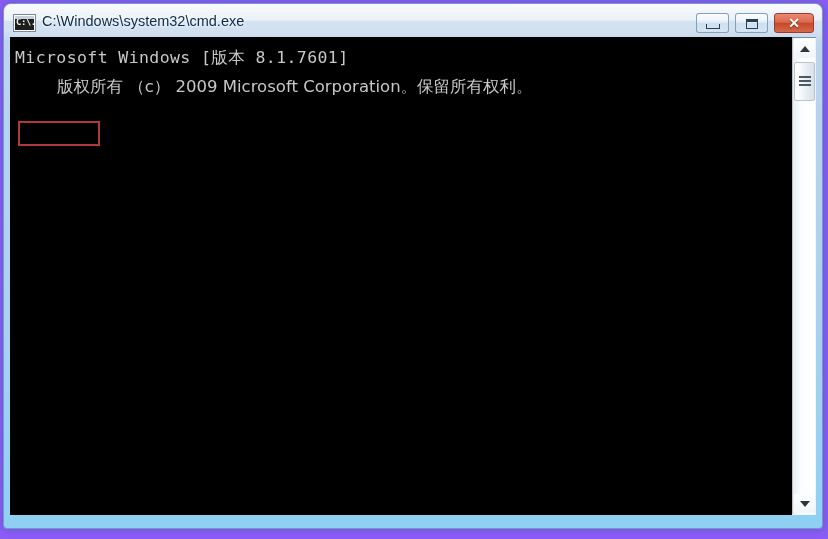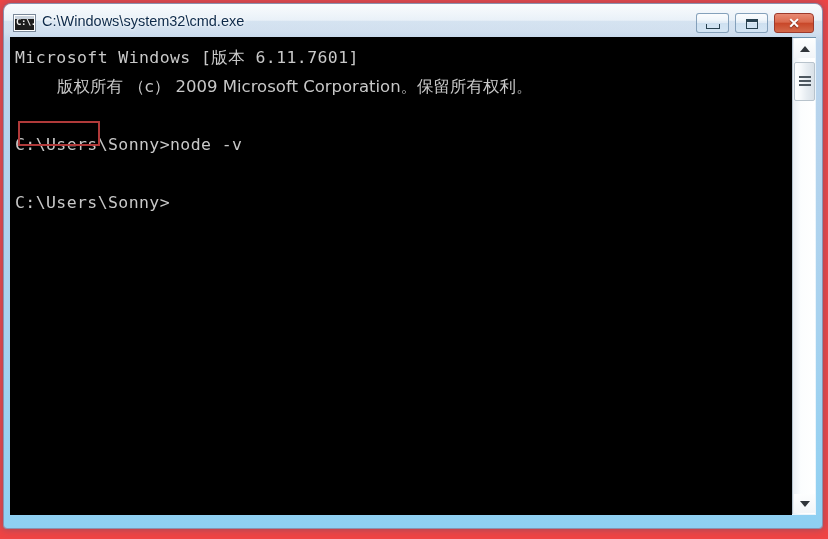--- a/index.html
+++ b/index.html
@@ -11,21 +11,21 @@
     width: 828px;
     height: 539px;
     overflow: hidden;
     font-family: "Liberation Sans", sans-serif;
   }
 
   
   #desktop {
     position: absolute;
     inset: 0;
-    background: #ef4444;
+    background: #8b5cf6;
   }
 
   
   #window {
     position: absolute;
     left: 4px;
     top: 4px;
     width: 818px;
     height: 524px;
     border-radius: 7px 7px 3px 3px;
@@ -285,26 +285,24 @@
         <span class="glyph-max"></span>
       </div>
       <div class="capbtn" id="btn-close">
         <span class="glyph-close">✕</span>
       </div>
     </div>
 
     <div id="client">
 
       <div id="console">
-        <div class="line">Microsoft Windows [版本 6.11.7601]</div>
+        <div class="line">Microsoft Windows [版本 8.1.7601]</div>
         <div class="line cjk">版权所有 （c） 2009 Microsoft Corporation。保留所有权利。</div>
         <div class="line blank"></div>
-        <div class="line">C:\Users\Sonny&gt;node -v</div>
         <div class="line blank"></div>
-        <div class="line">C:\Users\Sonny&gt;</div>
 
         <div id="redbox"></div>
       </div>
 
       <div id="scrollbar">
         <div class="sb-btn" id="sb-up">
           <span class="arrow"></span>
         </div>
         <div id="sb-thumb">
           <span class="grip">

